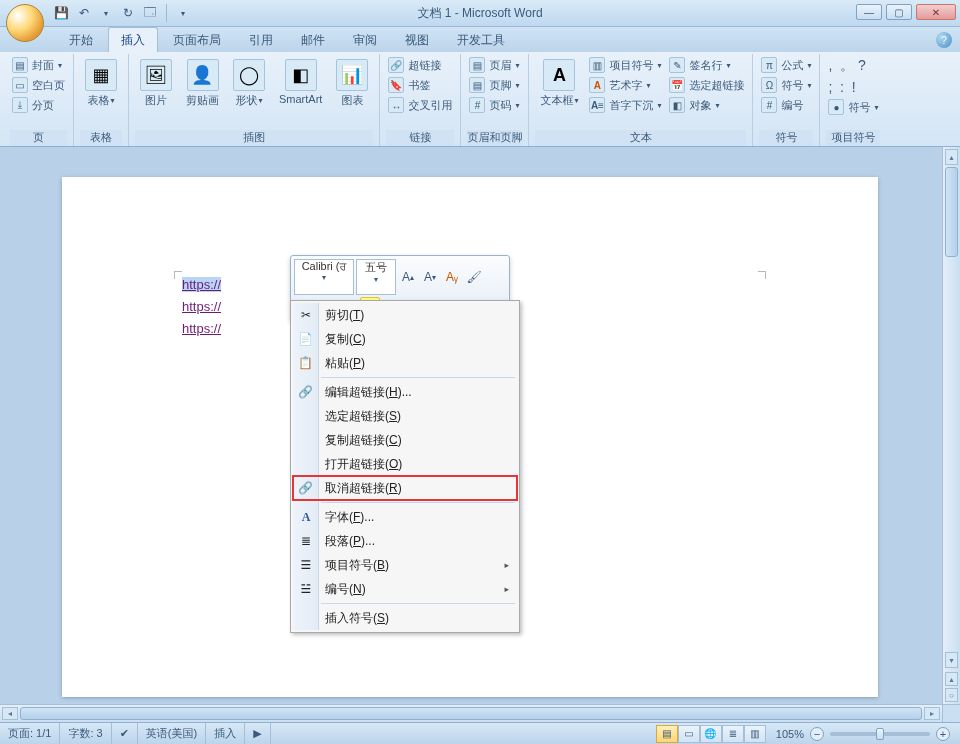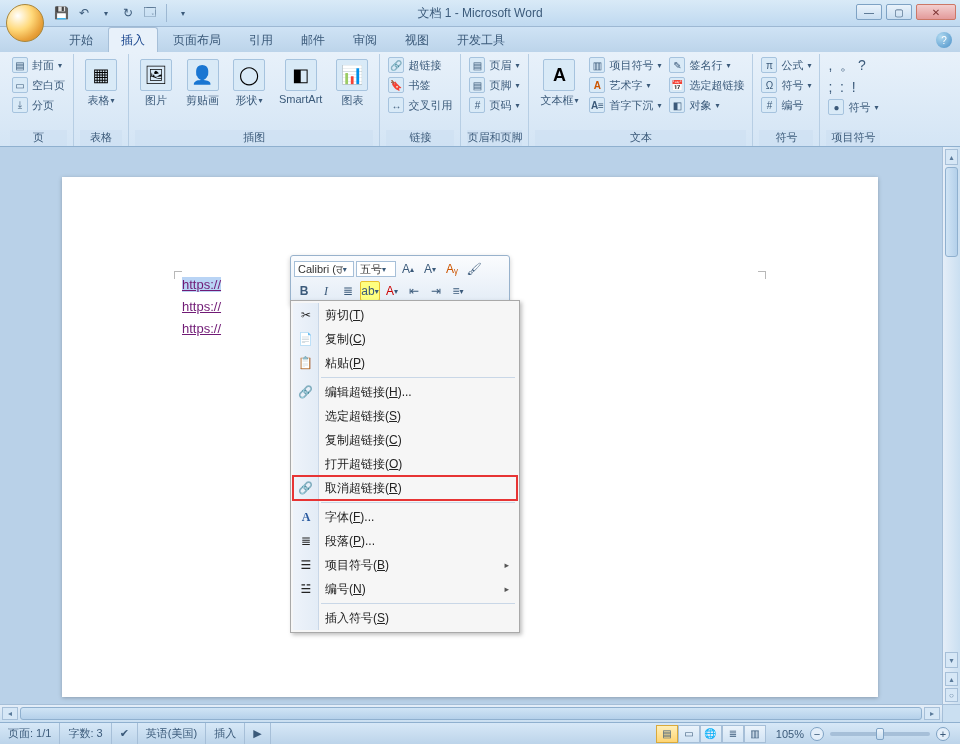--- a/index.html
+++ b/index.html
@@ -53,21 +53,21 @@
 .margin-mark.tl { left:120px; top:102px; border-left:1px solid #b8b8b8; border-top:1px solid #b8b8b8; width:8px; height:8px; transform:translate(-8px,-8px); }
 .margin-mark.tr { right:120px; top:102px; border-right:1px solid #b8b8b8; border-top:1px solid #b8b8b8; width:8px; height:8px; transform:translate(8px,-8px);}
 .text-line { position:absolute; left:120px; font-size:13px; color:#701a75; text-decoration:underline; }
 .text-line.selected { background:#b9d4f5; }
 
 .sidebar-strip { position:absolute; right:0; top:0; width:18px; height:20px; background:linear-gradient(#f1f7fc,#d9e9f6); border-bottom:1px solid #a6bfd8; border-left:1px solid #a6bfd8; display:flex;align-items:center;justify-content:center;font-size:10px;color:#5a7a9a; background:#ffd07a; background:linear-gradient(#ffeec0,#ffd589);}
 
 
 .minitb { position:absolute; left:290px; top:255px; background:linear-gradient(#fbfcfe,#e3ecf6); border:1px solid #98b2cc; border-radius:3px; box-shadow:0 2px 5px rgba(0,0,0,0.2); padding:2px; width:220px; }
 .minitb-row { display:flex; align-items:center; gap:2px; padding:1px; }
-.minitb .ctl { height:16px; border:1px solid #a6bfd8; background:#fff; font-size:11px; color:#333; display:flex; align-items:center; padding:0 3px; }
+.minitb .ctl { height:36px; border:1px solid #a6bfd8; background:#fff; font-size:11px; color:#333; display:flex; align-items:center; padding:0 3px;flex-direction:column; }
 .minitb .ib { width:20px; height:20px; display:flex; align-items:center; justify-content:center; font-size:12px; color:#3b5a7a; border:1px solid transparent; border-radius:2px;}
 
 
 .ctxmenu { position:absolute; left:290px; top:300px; width:230px; background:#f6f6f6; border:1px solid #a9a9a9; box-shadow:2px 2px 4px rgba(0,0,0,0.25); padding:2px; }
 .ctxmenu .icon-col{position:absolute;left:2px;top:2px;bottom:2px;width:26px;background:linear-gradient(90deg,#eef3fa,#e3ecf6);border-right:1px solid #c9d7e7;}
 .ctxitem { position:relative; display:flex; align-items:center; height:24px; padding-left:32px; font-size:12px; color:#222; z-index:2; }
 .ctxitem .ci { position:absolute; left:5px; width:16px; height:16px; display:flex; align-items:center; justify-content:center; font-size:12px; }
 .ctxitem .tri { margin-left:auto; margin-right:8px; font-size:9px; color:#555;}
 .ctxsep { height:1px; background:#c9d7e7; margin:2px 2px 2px 28px; position:relative; z-index:2;}
 .ctxitem.hl { outline:2px solid #e73434; outline-offset:-1px; }

